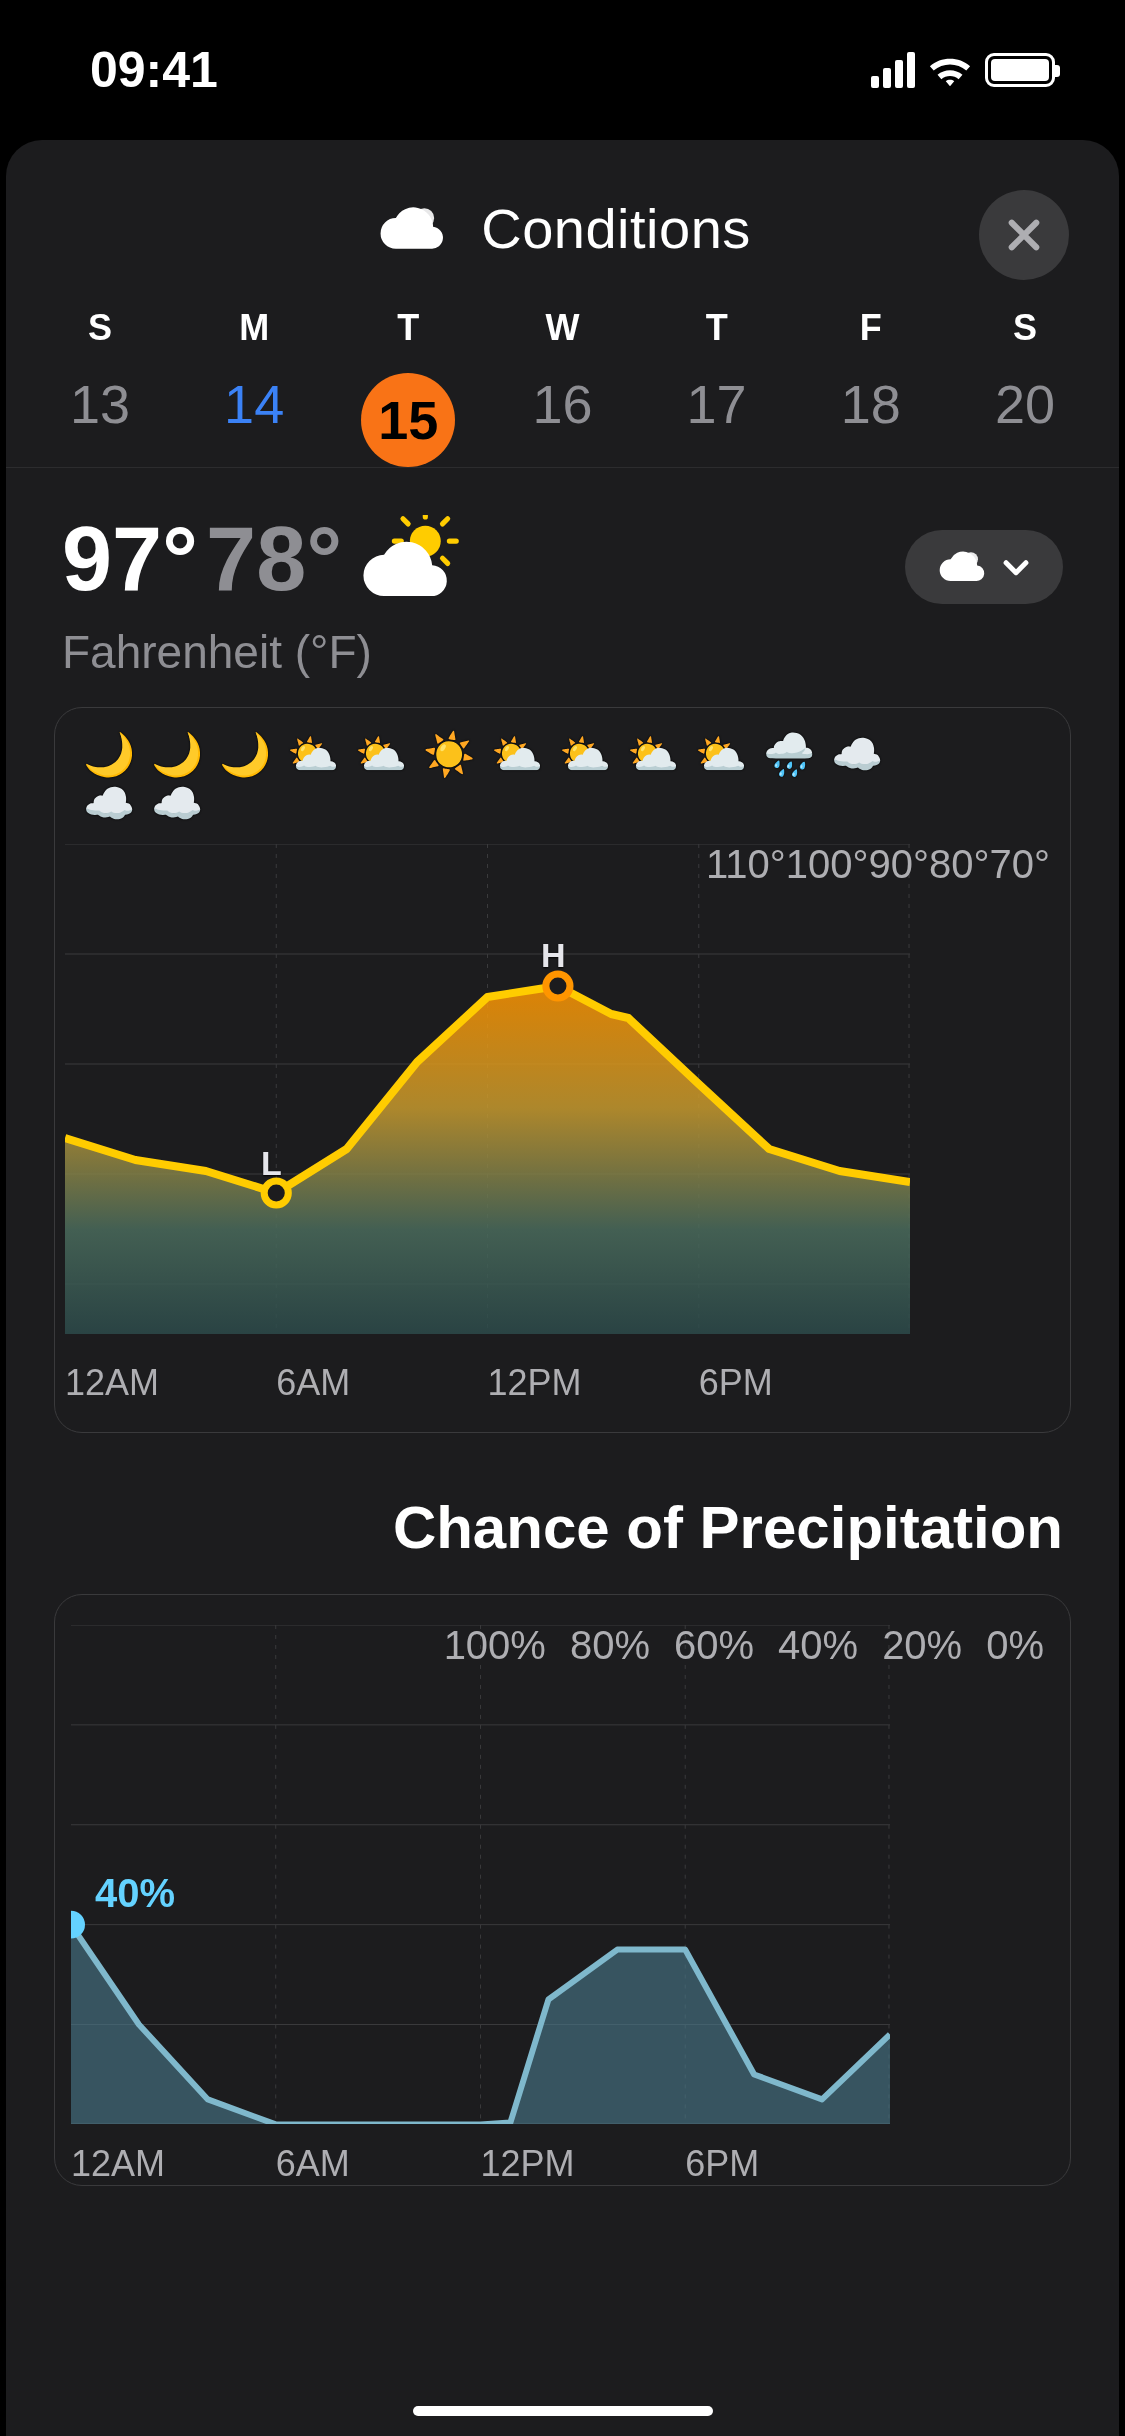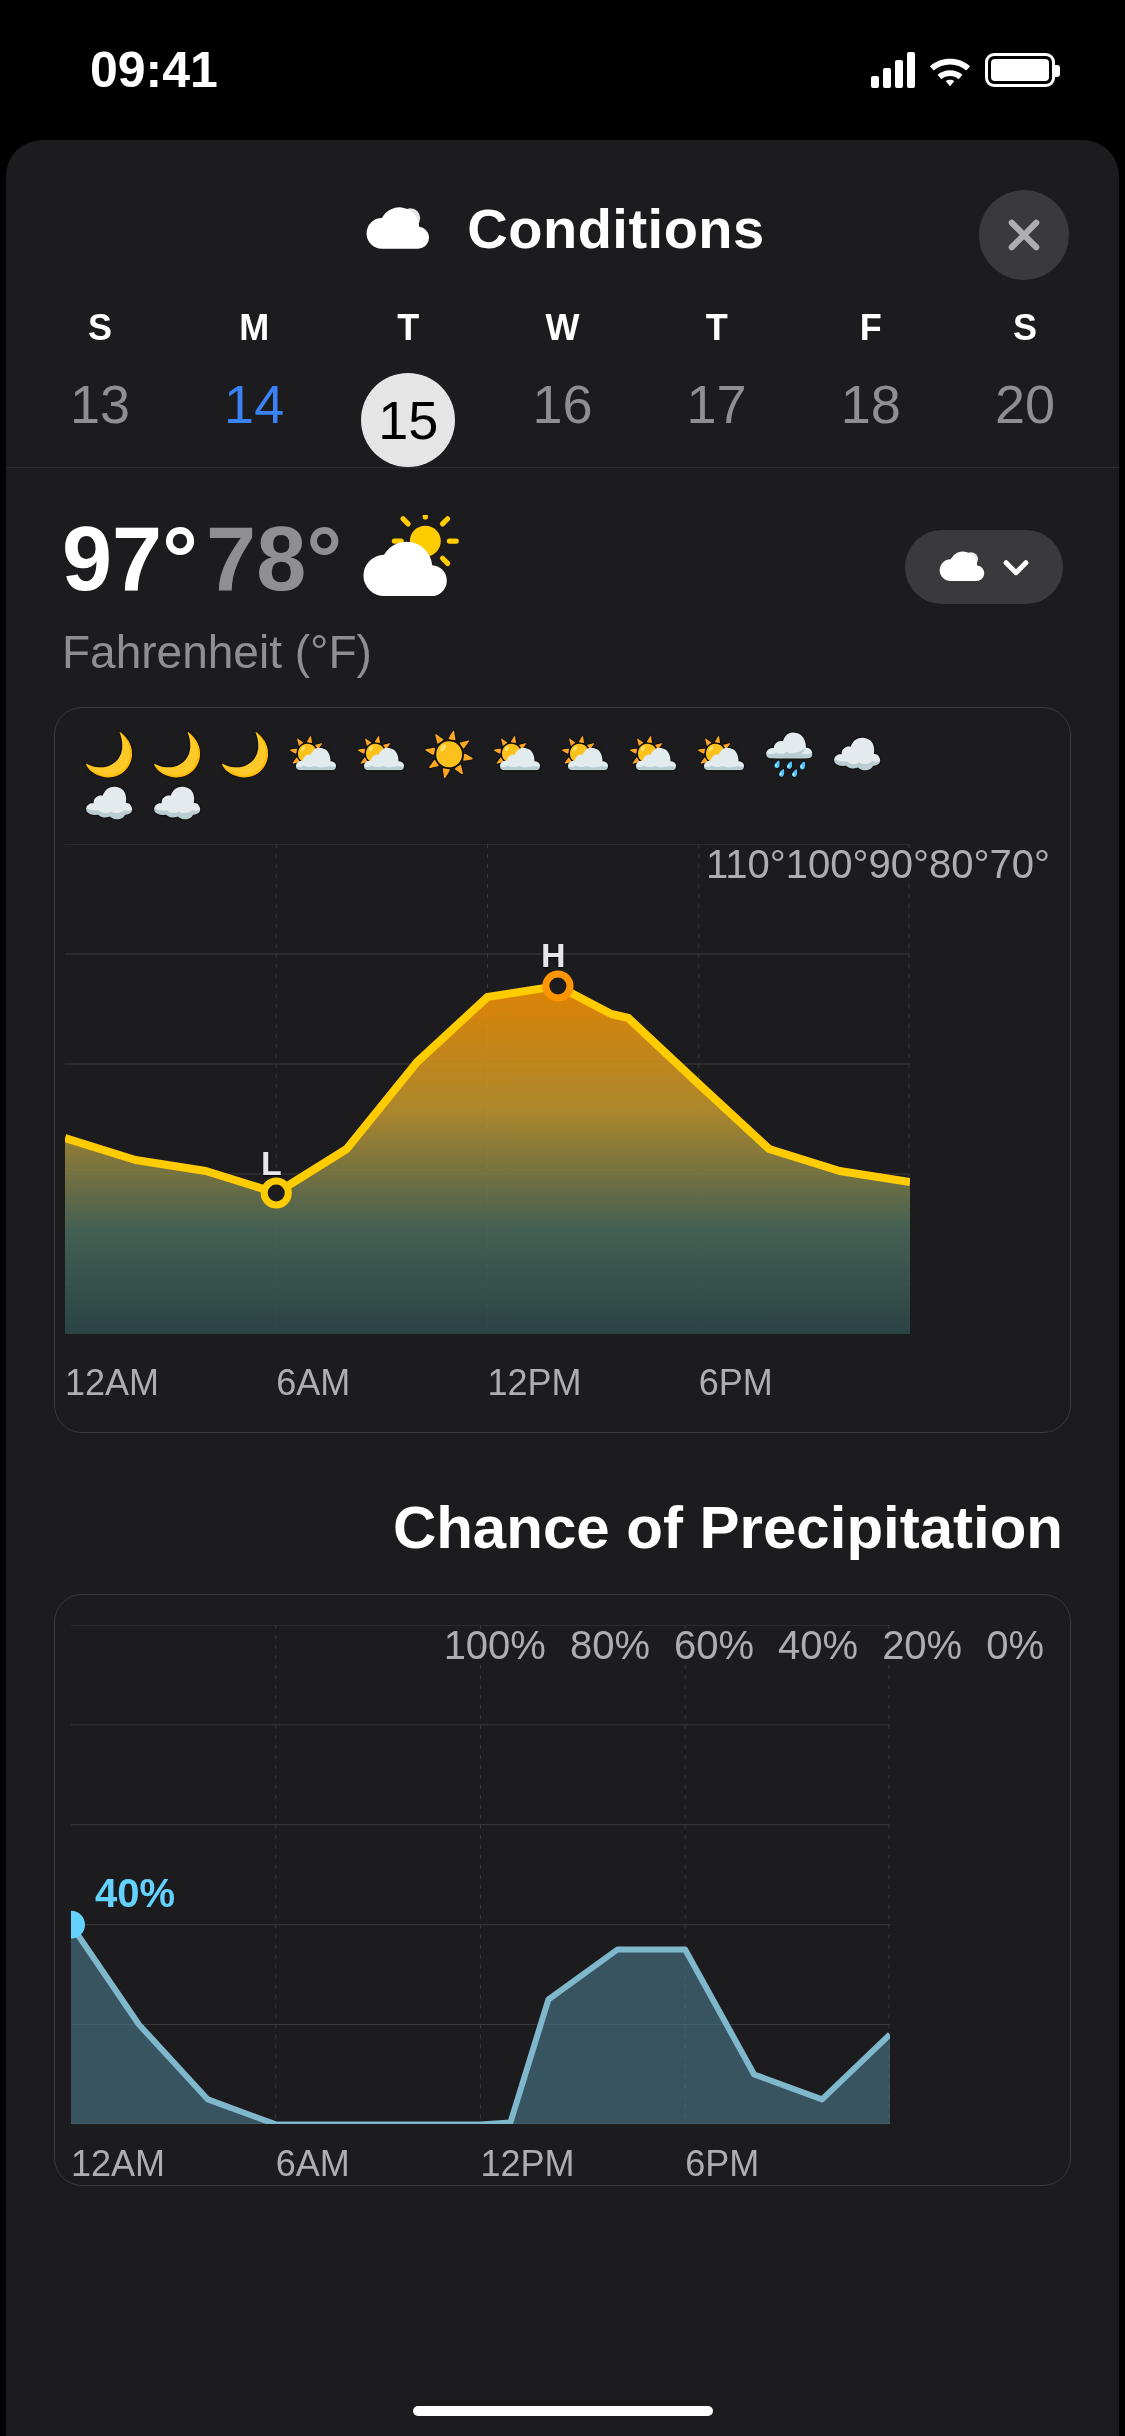--- a/index.html
+++ b/index.html
@@ -49,21 +49,21 @@
     height: calc(100% - 140px);
     position: relative;
     overflow: hidden;
   }
   .sheet-header {
     display:flex; align-items:center; justify-content:center;
     padding: 56px 40px 30px;
     position: relative;
   }
   .sheet-header .title {
-    font-size: 56px; font-weight: 700; letter-spacing: 0.5px;
+    font-size: 56px; font-weight: 400; letter-spacing: 0.5px;
     display:flex; align-items:center; gap:37px;
   }
   .close-btn {
     position:absolute; right:50px; top:50px;
     width:90px; height:90px; border-radius:45px;
     background:#3a3a3c; display:flex; align-items:center; justify-content:center;
     cursor:pointer;
   }
   .close-btn svg { width:42px; height:42px; }
 
@@ -72,21 +72,21 @@
     padding: 16px 44px 0;
   }
   .day-col {
     display:flex; flex-direction:column; align-items:center; gap:24px;
     cursor:pointer; width:100px;
   }
   .day-col .dow { font-size:36px; font-weight:700; color:#fff; }
   .day-col .num { font-size:54px; font-weight:500; color:#8e8e93; }
   .day-col.today .num { color:#3b82f6; }
   .day-col.selected .num {
-    background:#e5e5e5; color:#000; font-weight:400;
+    background:#f97316; color:#000; font-weight:700;
     width:94px; height:94px; border-radius:48px;
     display:flex; align-items:center; justify-content:center;
   }
   .full-date {
     text-align:center; font-size:50px; font-weight:500;
     padding: 36px 0 44px;
   }
   .divider { height:1px; background:#2c2c2e; }
 
   .summary-row {

